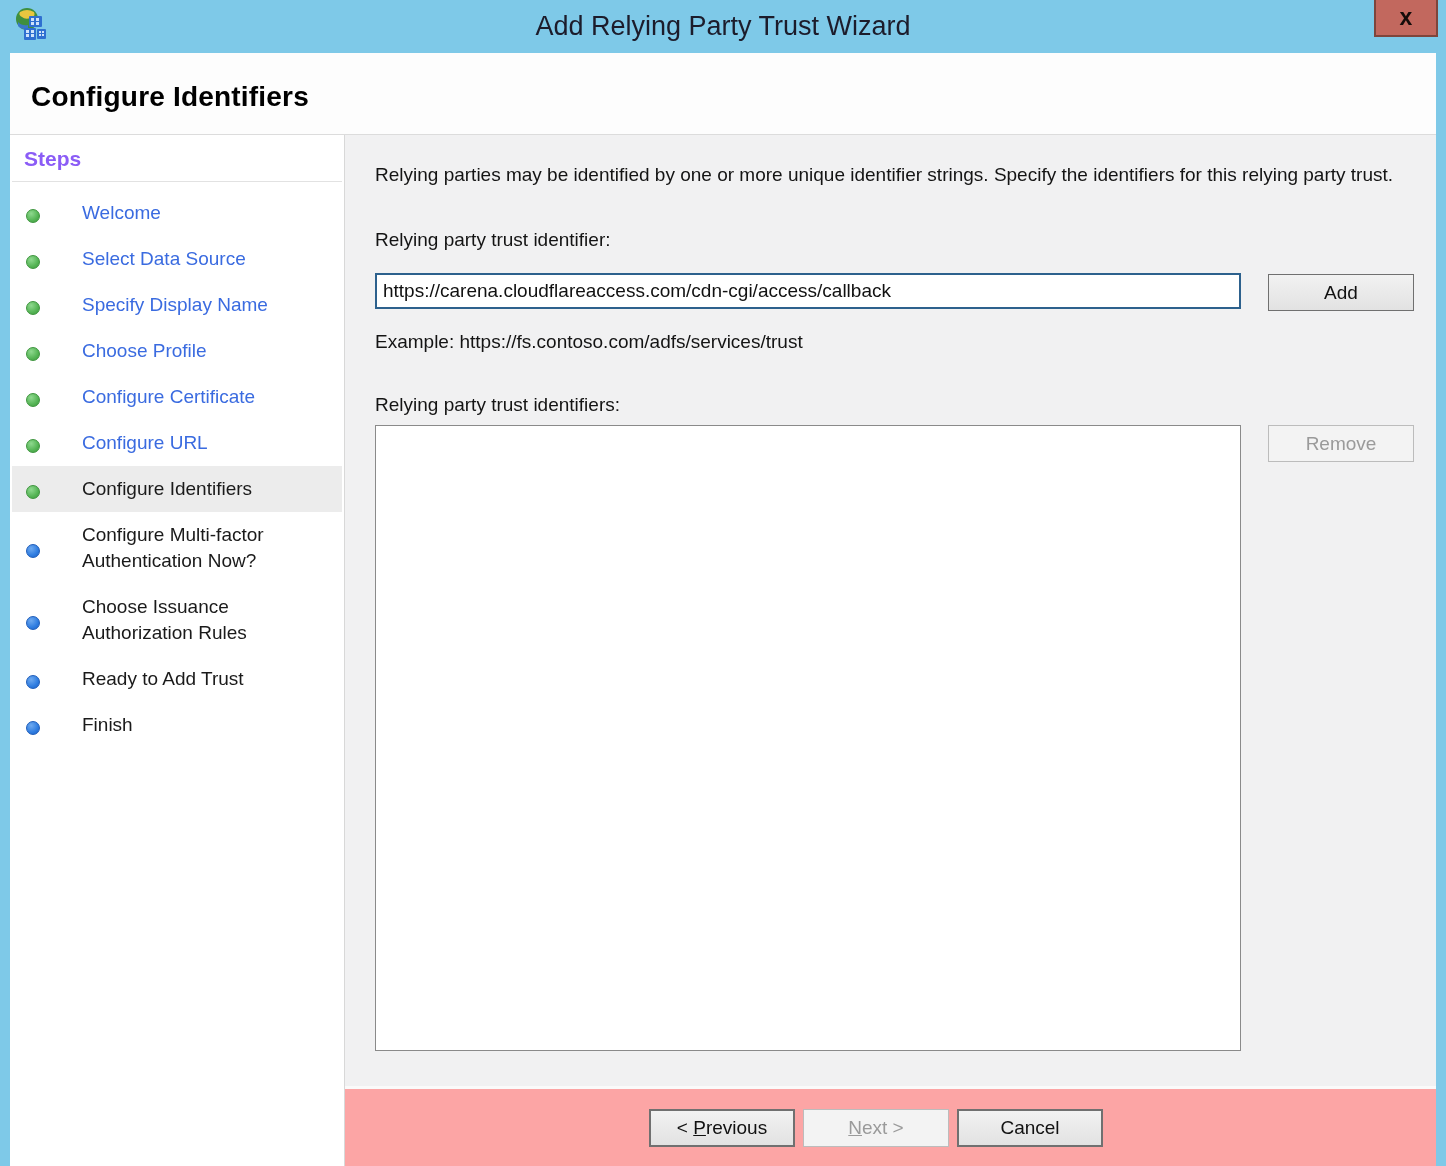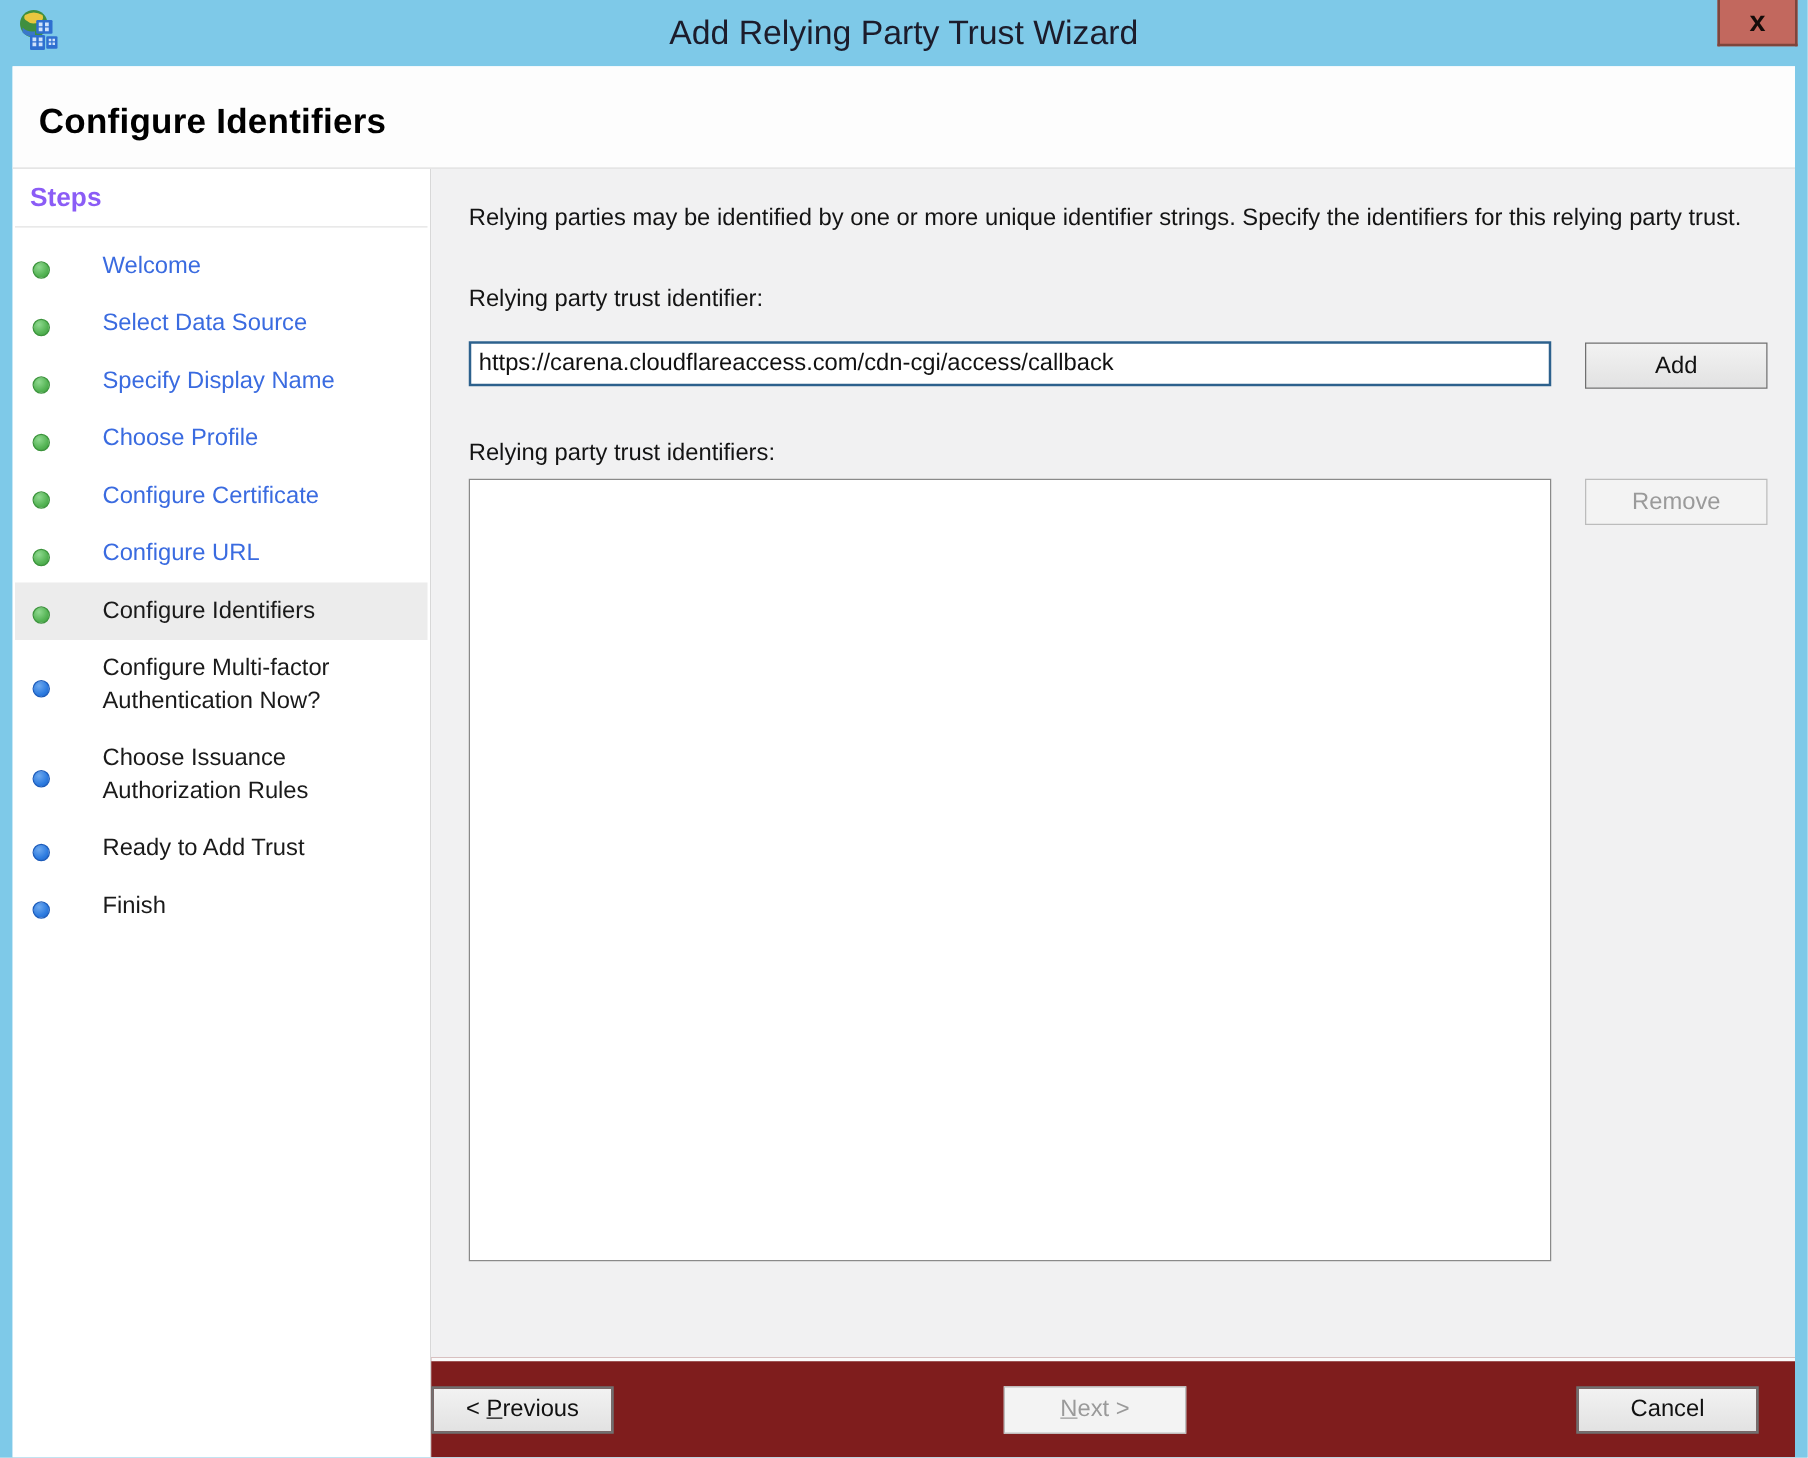--- a/index.html
+++ b/index.html
@@ -123,23 +123,23 @@
 
   .list-row { display:flex; align-items:flex-start; margin-top:9px; }
   .listbox {
     width:866px; height:626px;
     background:#ffffff; border:1px solid #8a8a8a;
   }
 
   
   .footer {
     flex:0 0 80px;
-    background:#7f1d1d;
+    background:#fca5a5;
     border-top:3px solid #fafafa;
-    display:flex; align-items:center; justify-content:space-between;
+    display:flex; align-items:center; justify-content:center;
     padding-right:29px; gap:8px;
   }
   .footer .btn { height:38px; }
   .mnemonic { text-decoration:underline; }
 </style>
 </head>
 <body>
 
 <div class="window">
 
@@ -235,20 +235,21 @@
 
           <p class="intro">Relying parties may be identified by one or more unique identifier strings. Specify the identifiers for this relying party trust.</p>
 
           <div class="field-label">Relying party trust identifier:</div>
 
           <div class="input-row">
             <input class="textbox" type="text" value="https://carena.cloudflareaccess.com/cdn-cgi/access/callback" style="">
             <button class="btn slim add-btn">Add</button>
           </div>
 
+          <div class="example">Example: https://fs.contoso.com/adfs/services/trust</div>
 
           <div class="field-label">Relying party trust identifiers:</div>
 
           <div class="list-row">
             <div class="listbox"></div>
             <button class="btn disabled remove-btn">Remove</button>
           </div>
 
         </div>
 

